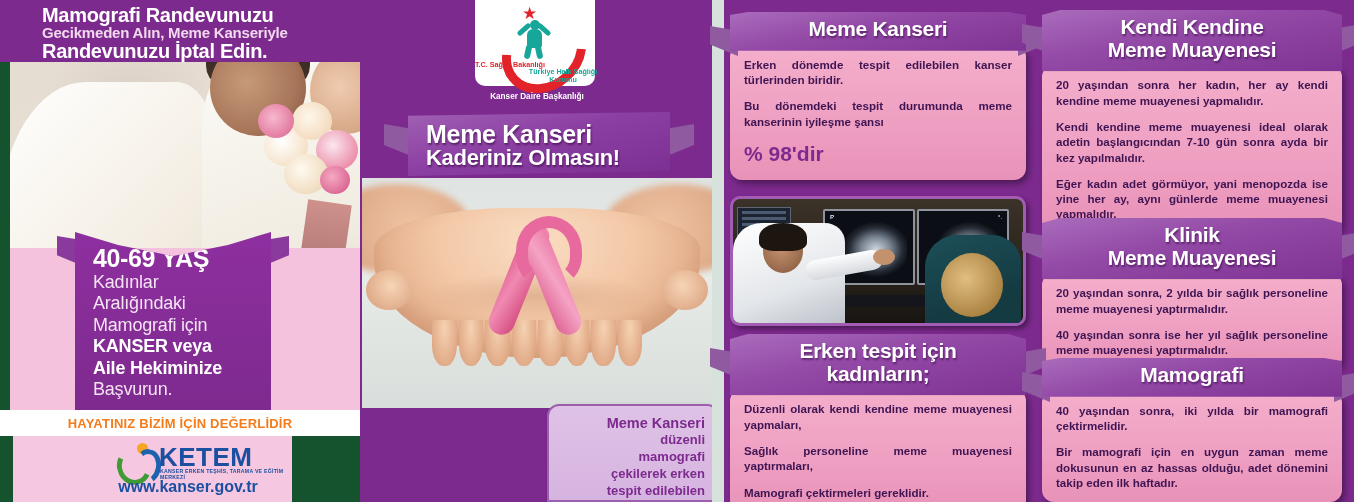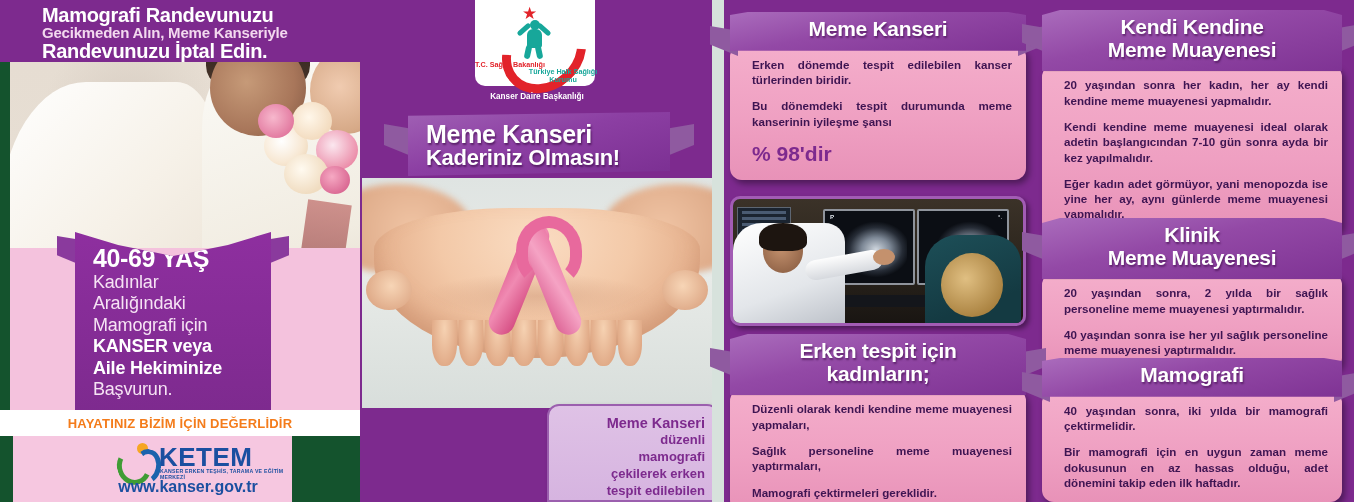--- a/index.html
+++ b/index.html
@@ -156,21 +156,21 @@
     clip-path:polygon(0 0,100% 16%,100% 100%,0 62%);}
   .rh-wing-r{position:absolute;right:-20px;top:14px;width:28px;height:30px;background:#8f5aa0;
     clip-path:polygon(0 16%,100% 0,100% 62%,0 100%);}
   .rh-body{position:relative;background:linear-gradient(168deg,#aa6cbc 0%,#9349a6 42%,#7f3394 100%);
     clip-path:polygon(0 8%,6% 0,94% 0,100% 8%,100% 100%,0 100%);
     padding:6px 10px 10px 10px;text-align:center;box-shadow:2px 2px 5px rgba(0,0,0,.3);}
   .rh-title{font-size:21px;font-weight:bold;color:#ffffff;line-height:1.08;letter-spacing:-.3px;
     text-shadow:1px 2px 2px rgba(60,10,70,.6);}
   .pinkbody{position:relative;margin-top:-6px;background:linear-gradient(180deg,#f4aecb 0%,#efa0c2 55%,#e892b8 100%);
     border-radius:12px;box-shadow:3px 4px 6px rgba(0,0,0,.38);padding:12px 14px;z-index:3;}
-  .pinkbody p{margin:0 0 11px 8px;font-size:11.6px;font-weight:bold;color:#3e1452;line-height:1.32;text-align:justify;}
+  .pinkbody p{margin:0 0 11px 0;font-size:11.6px;font-weight:bold;color:#3e1452;line-height:1.32;text-align:justify;}
   .pinkbody p:last-child{margin-bottom:0;}
   .pct{text-align:right;font-size:21px !important;color:#7d2a8e !important;margin-top:4px !important;}
 
   .doc-photo{position:absolute;left:6px;top:196px;width:296px;height:130px;border-radius:10px;
     border:3px solid #a25cb4;box-sizing:border-box;overflow:hidden;
     background:linear-gradient(180deg,#3b3228 0%,#2a241c 55%,#191512 100%);
     box-shadow:3px 3px 5px rgba(0,0,0,.4);}
   .dp-screen{position:absolute;top:10px;width:88px;height:72px;background:#0b0e14;border:2px solid #8f949c;border-radius:2px;overflow:hidden;}
   .dp-s1{left:90px;}
   .dp-s2{left:184px;}

